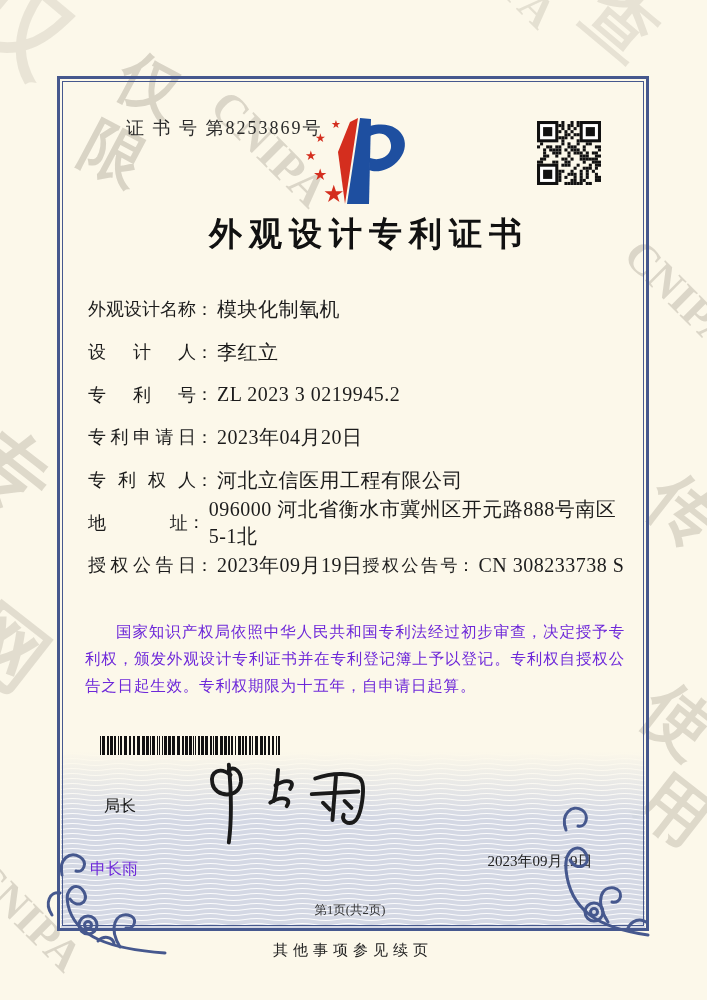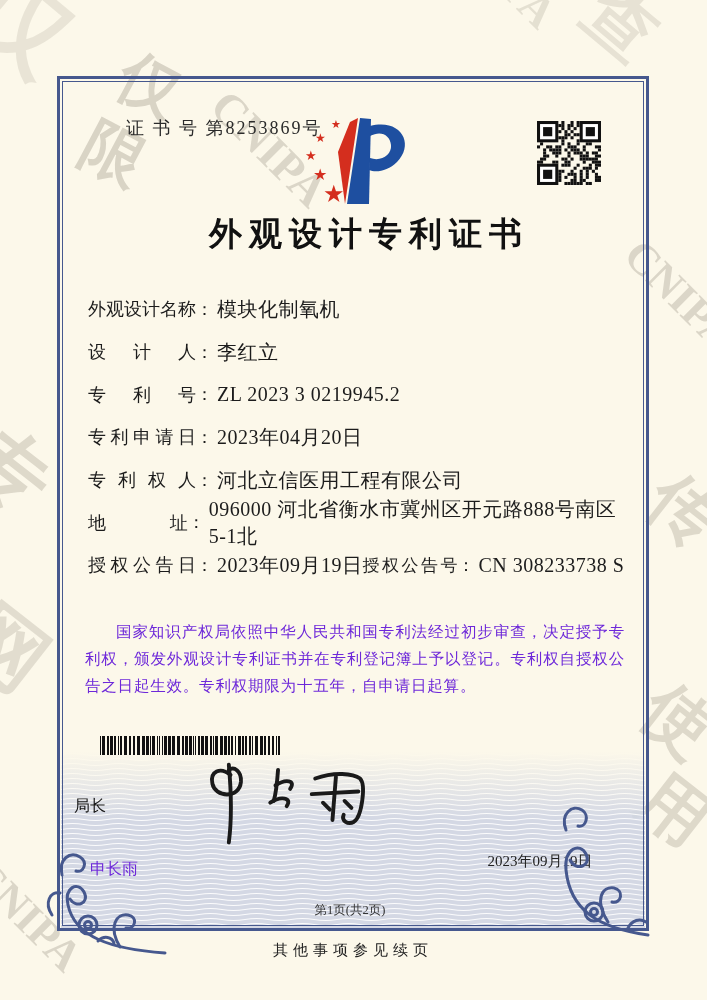--- a/index.html
+++ b/index.html
@@ -32,21 +32,21 @@
   .fcolon { margin:0 4px 0 0; font-size:17px; }
   .fvalue { font-size:20px; letter-spacing:0.5px; }
   .fgroup2 { display:flex; align-items:center; }
   .flabel2 { display:inline-block; width:95px; text-align:justify; text-align-last:justify; font-size:17px; }
 
   .bodytext { left:85px; top:586px; width:540px; color:#6d28d9;margin-top:32px; }
   .bodytext p { font-size:15.5px; line-height:27px; text-indent:2em; letter-spacing:0.8px; text-align:justify; }
 
   .barcode { left:100px; top:736px; width:182px; height:19px; }
 
-  .signer-title { left:74px; top:796px; font-size:16px; font-family:"Liberation Sans","DejaVu Sans",sans-serif; color:#111; }
+  .signer-title { left:104px; top:796px; font-size:16px; font-family:"Liberation Sans","DejaVu Sans",sans-serif; color:#111; }
   .signer-name  { left:90px; top:827px; font-size:16px; font-family:"Liberation Sans","DejaVu Sans",sans-serif; color:#6d28d9;margin-top:32px; }
   .signature { left:196px; top:760px; width:190px; height:88px; }
 
   .grant-date { left:455px; top:852px; width:170px; text-align:center; font-size:15px; color:#222; }
 
   .page-info { left:60px; top:902px; width:580px; text-align:center; font-size:12.5px; color:#333; }
   .continuation { left:60px; top:941px; width:586px; text-align:center; font-size:15px; letter-spacing:5px; color:#222; z-index:5; }
 
   .corner { position:absolute; z-index:6; }
   .corner-bl { left:40px; top:845px; }

